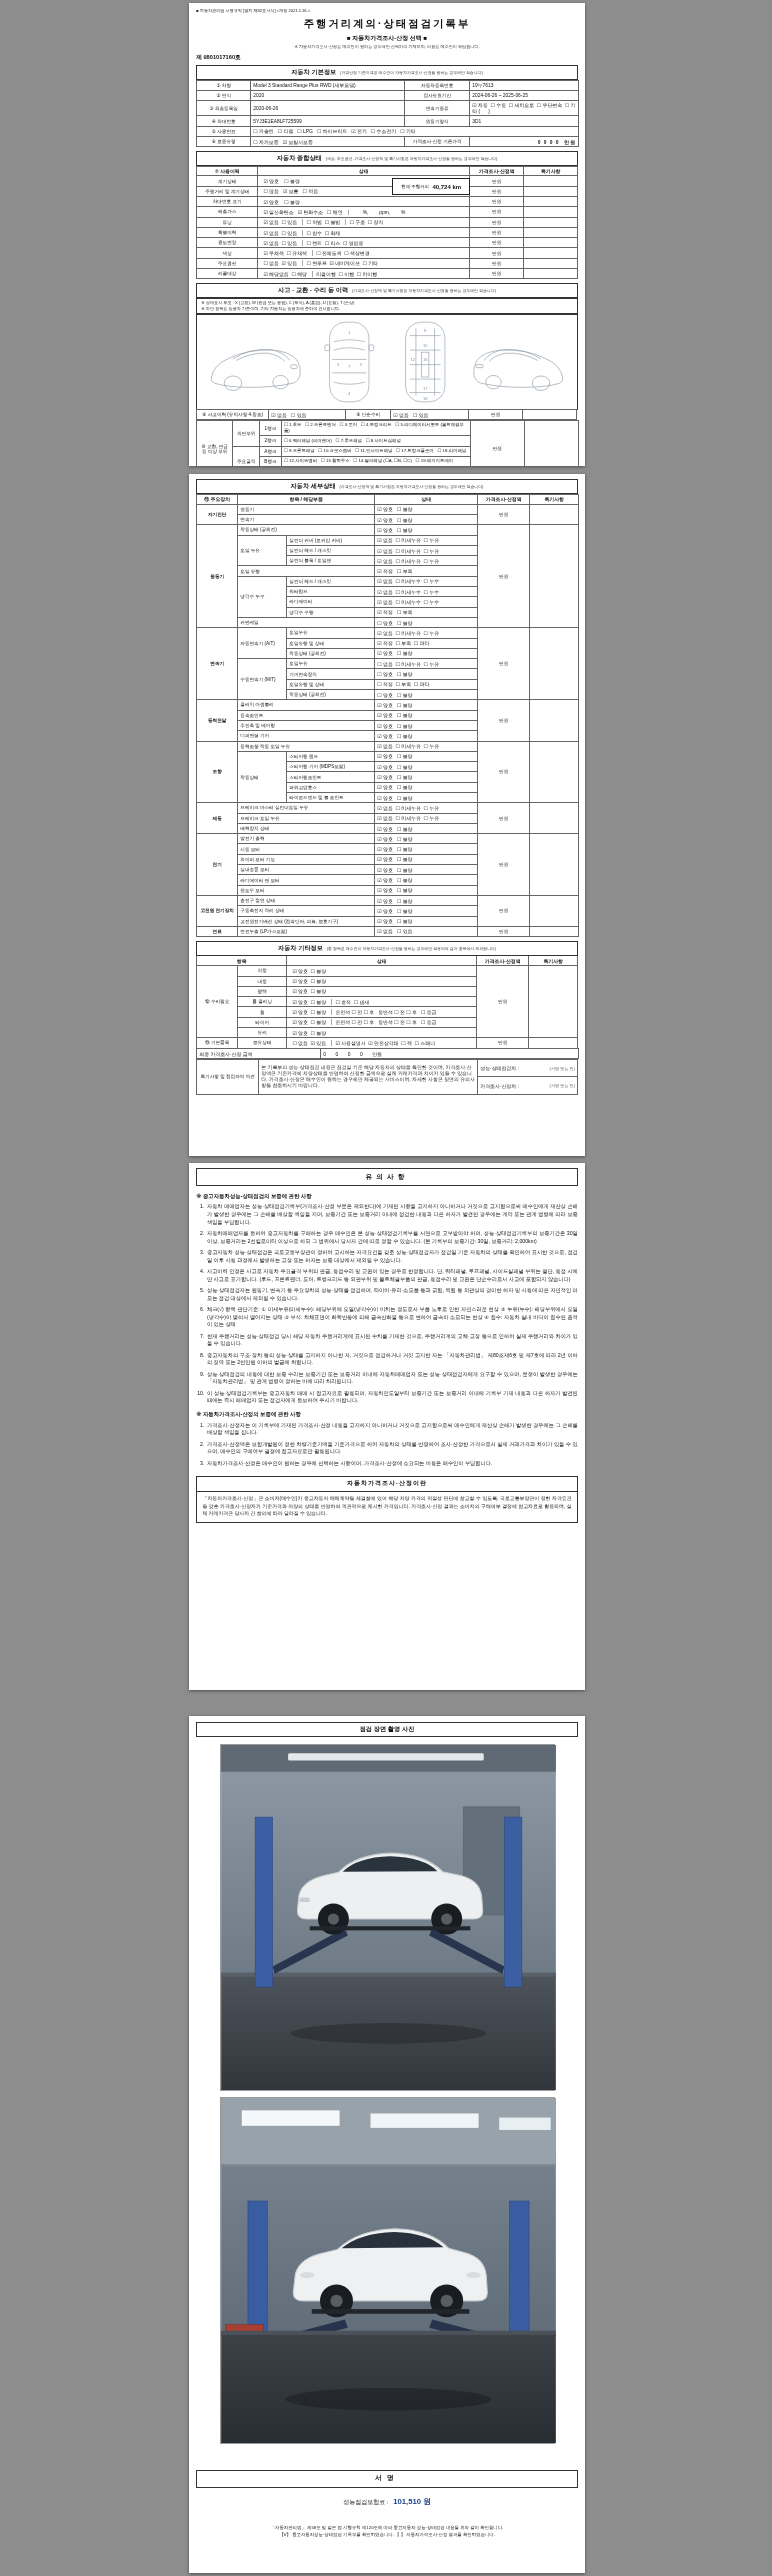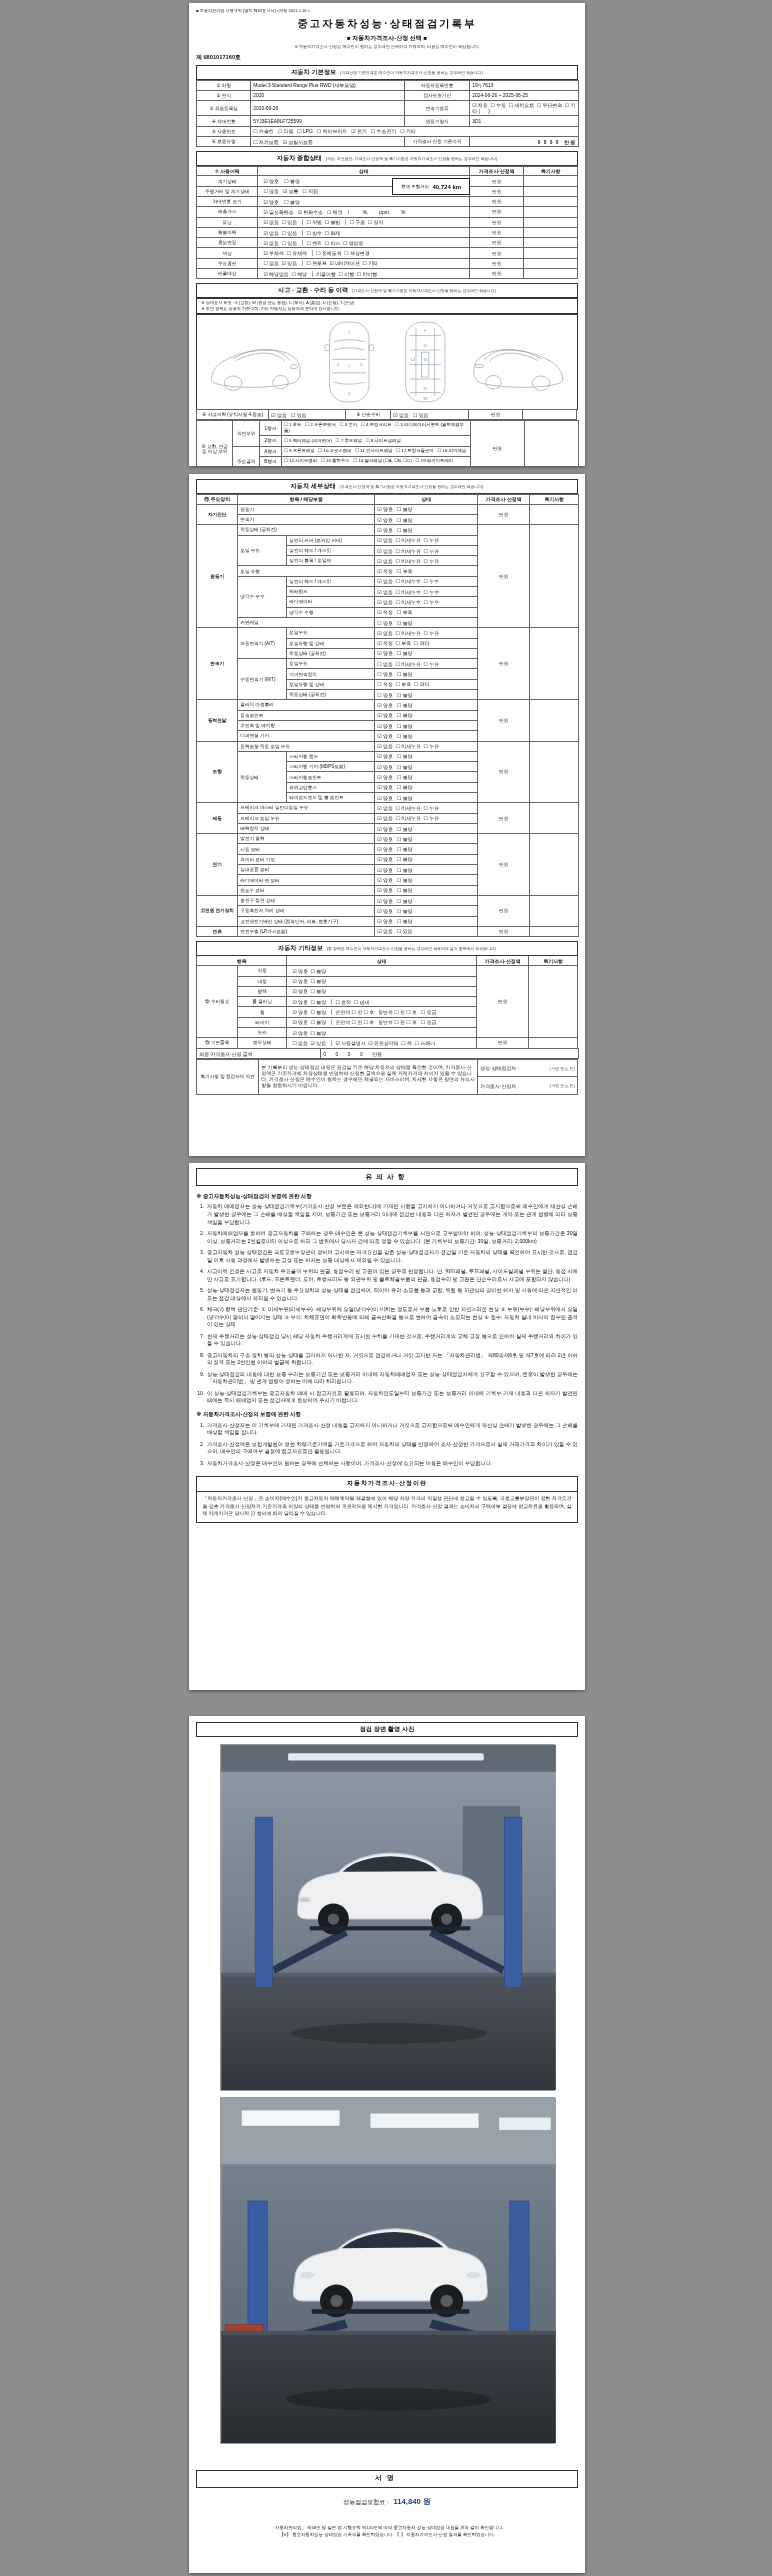--- a/index.html
+++ b/index.html
@@ -80,21 +80,21 @@
   .premium .val{font-size:7.7px;font-weight:bold;color:var(--accent-blue,#1b3f8b);margin-left:3.1px}
   .foot{text-align:center;font-size:4.4px;color:#222;margin-top:16.5px;line-height:7.2px}
 </style>
 </head>
 <body>
 
 <div class="canvas">
 
   <div class="page" id="page1">
     <div class="form-ref">■ 자동차관리법 시행규칙 [별지 제82호서식] &lt;개정 2021.1.16.&gt;</div>
-    <div class="main-title">중고자동차성능·상태점검기록부</div>
+    <div class="main-title">주행거리계의·상태점검기록부</div>
     <div class="sub-title">■ 자동차가격조사·산정 선택 ■</div>
     <div class="sub-note">※ 자동차가격조사·산정은 매수인이 원하는 경우에만 선택하여 기재하며, 비용은 매수인이 부담합니다.</div>
     <div class="doc-no">제 9801017160호</div>
 
     <div class="sec-title">
       <span>자동차 기본정보</span>
       <span class="note">(가격산정 기준가격은 매수인이 자동차가격조사·산정을 원하는 경우에만 적습니다)</span>
     </div>
     <table class="grid">
       <colgroup>
@@ -840,21 +840,21 @@
           <circle cx="438" cy="424" r="32" fill="#191d22"></circle>
             <circle cx="438" cy="424" r="12" fill="#565d65"></circle>
           <rect x="176" y="440" width="306" height="9" fill="#20262c"></rect>
         </g>
       </svg>
     </div>
 
     <div class="sign-box">서명</div>
     <div class="premium">
       <span>성능점검보험료 :</span>
-      <span class="val">114,840 원</span>
+      <span class="val">101,510 원</span>
     </div>
     <div class="foot">
       <div>「자동차관리법」 제58조 및 같은 법 시행규칙 제120조에 따라 중고자동차 성능·상태점검 내용을 위와 같이 확인합니다.</div>
       <div>【Ⅴ】 중고자동차성능·상태점검 기록부를 확인하였습니다.   【 】 자동차가격조사·산정 결과를 확인하였습니다.</div>
     </div>
   </div>
 
 </div>
 
 

